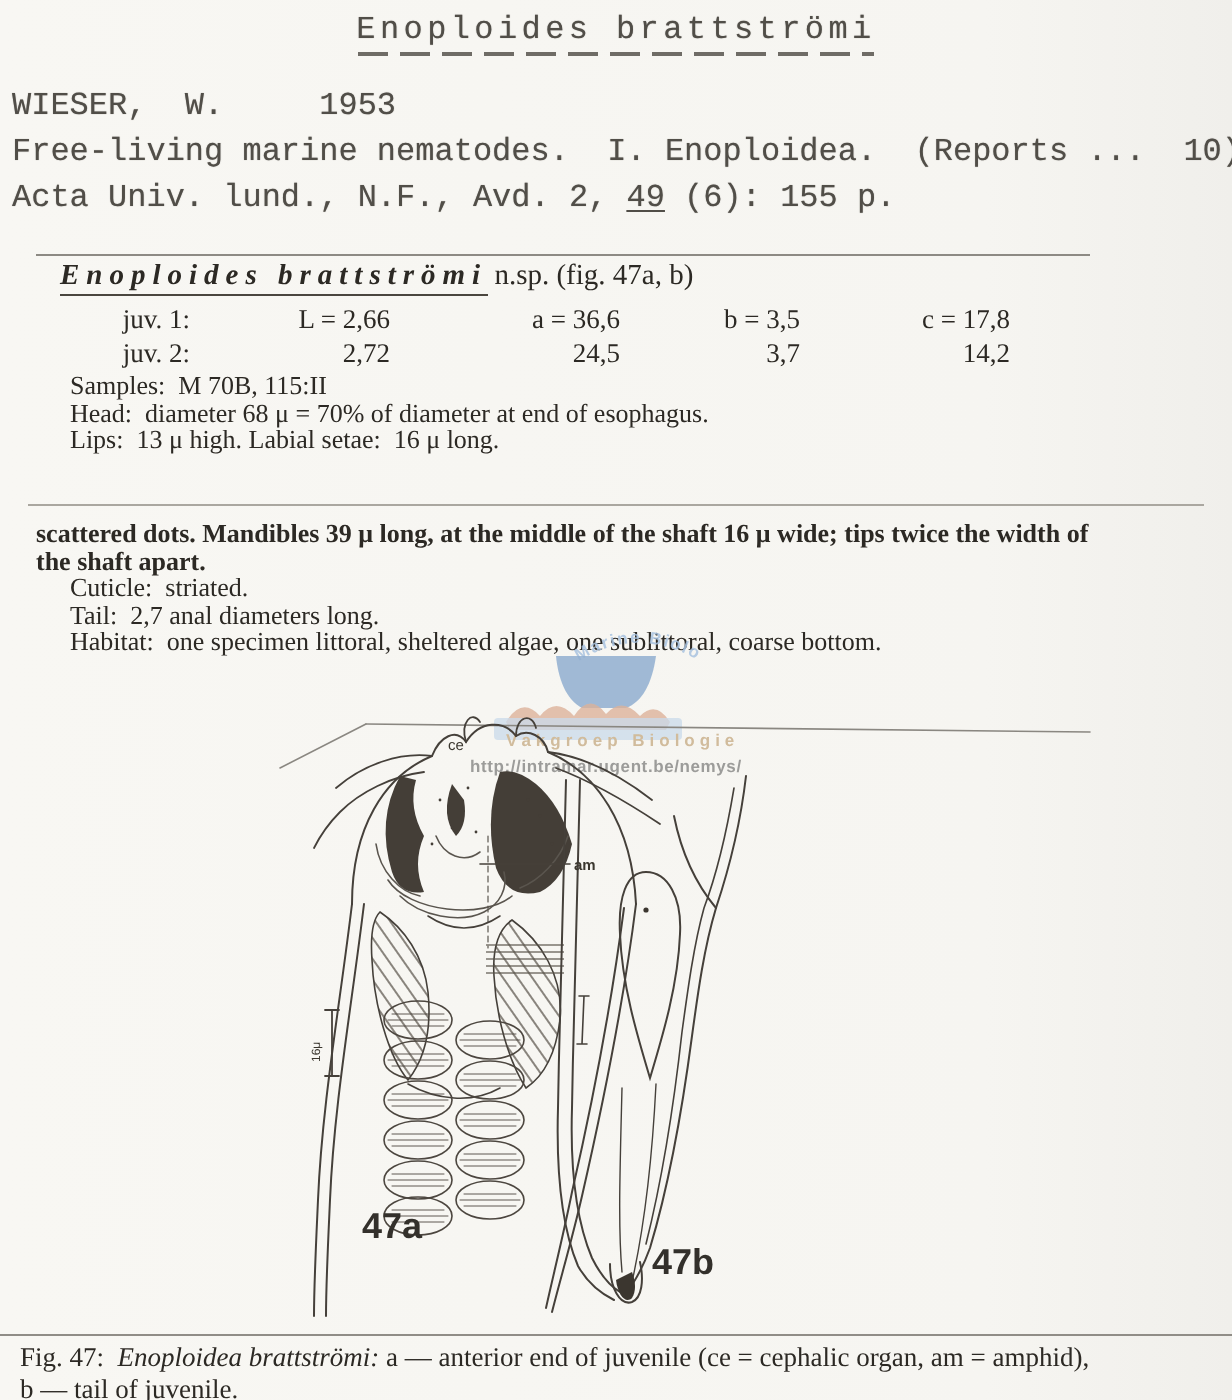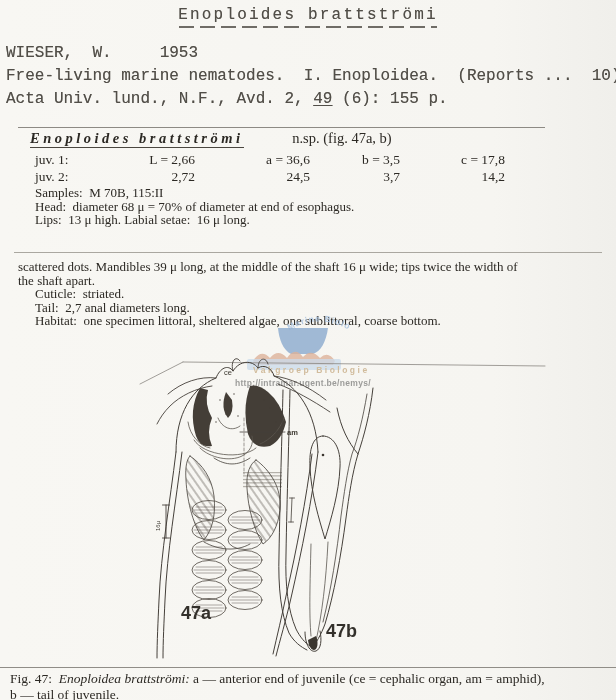--- a/index.html
+++ b/index.html
@@ -19,27 +19,27 @@
   .cit3{top:90px;left:6px;}
   .cit3 u{text-underline-offset:2px;margin-top:29px;}
   .rule{background:#8d8a84;height:1px;}
   .rule-top{top:127px;left:18px;width:527px;}
   .rule-mid{top:252px;left:14px;width:588px;background:#aaa7a0;}
   .rule-cap{top:667px;left:0px;width:616px;background:#908d87;}
   
   .sp-head{top:130px;left:30px;font-size:14.5px;}
   .sp-name{font-style:italic;font-weight:bold;letter-spacing:3.5px;
            border-bottom:1px solid #4a463f;padding-bottom:1px;}
-  .sp-suffix{font-size:14.5px;margin-left:45px;}
+  .sp-suffix{font-size:14.5px;}
   .mtable{top:151px;left:35px;display:grid;font-size:13.5px;
           grid-template-columns:60px 100px 115px 90px 105px;line-height:17px;}
   .mtable .c{text-align:right;}
-  .mtable .l{text-align:left;}
+  .mtable .l{text-align:right;}
   .dlines{top:186px;left:35px;font-size:13px;line-height:13.6px;}
-  .clines{top:260px;left:18px;font-size:13px;line-height:13.6px;}
+  .clines{top:260px;left:18px;font-size:13px;line-height:13.6px;font-weight:bold;}
   .ilines{top:287px;left:35px;font-size:13px;line-height:13.7px;}
   .caption{top:671px;left:10px;font-size:13.5px;line-height:15.5px;}
   .cap-italic{font-style:italic;}
   .fig-svg{top:352px;left:130px;}
   .wm-svg{top:298px;left:233px;opacity:.85;}
   svg text{font-family:"Liberation Sans",sans-serif;}
   .figlabel{font-weight:bold;fill:#33302b;}
 </style>
 </head>
 <body>

